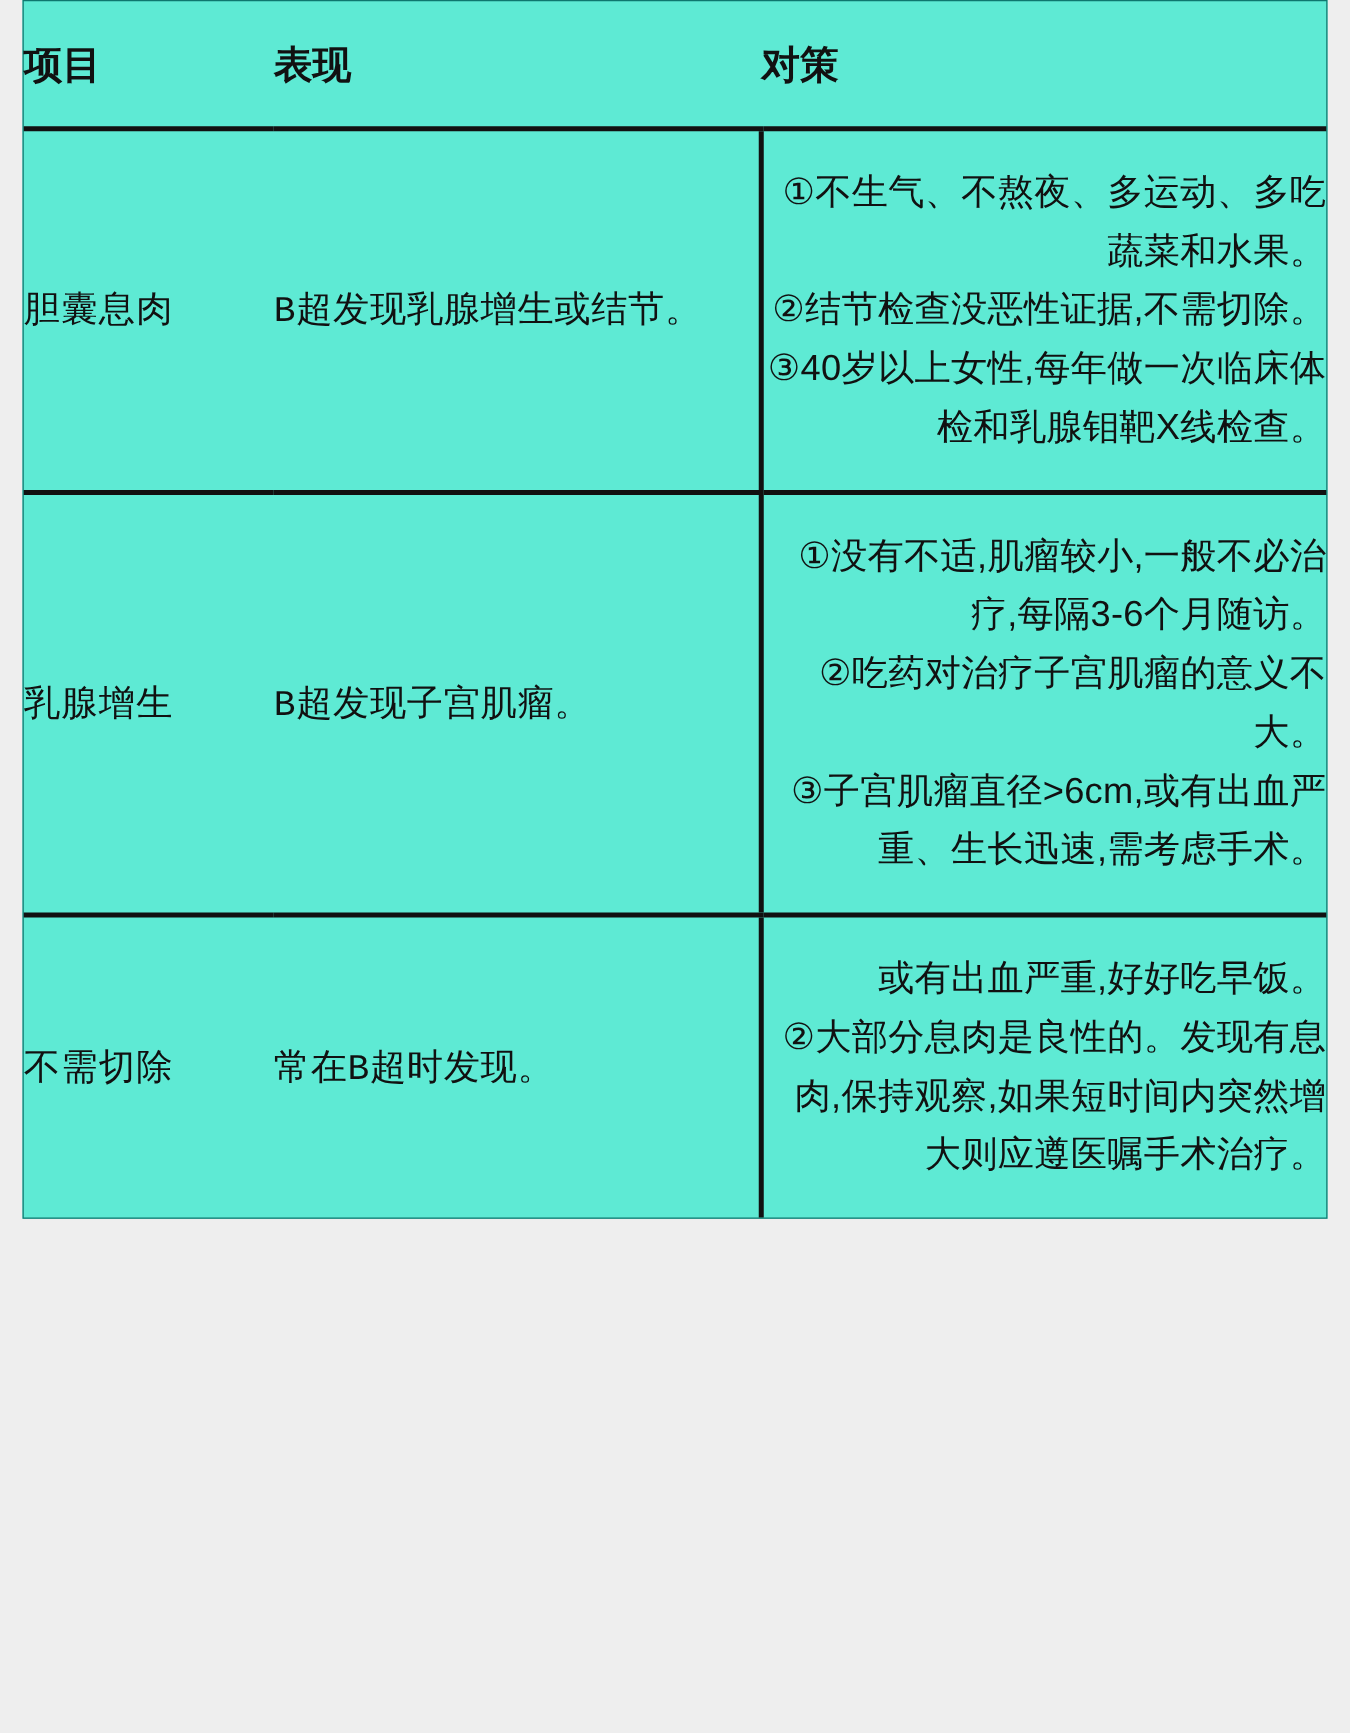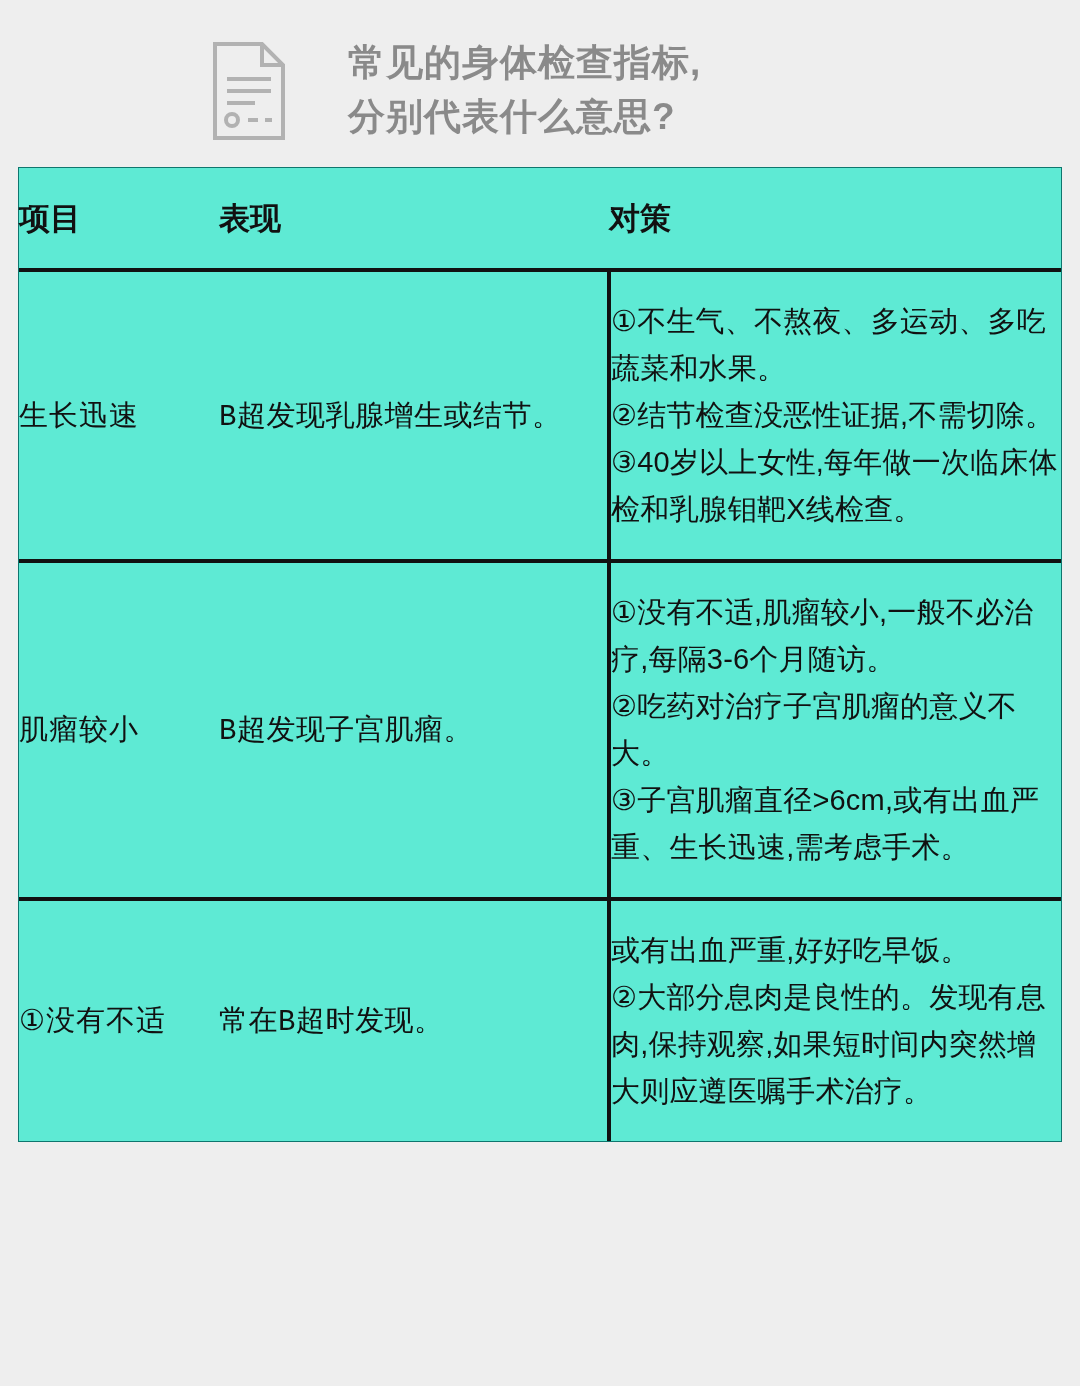--- a/index.html
+++ b/index.html
@@ -90,85 +90,70 @@
   td.c-sign {
     padding-left: 16px;
     font-size: 29px;
     letter-spacing: 0.5px;
     font-family: Liberation Mono, monospace;
   }
   td.c-action {
     padding-left: 22px;
     padding-right: 14px;
     border-left: 4px solid #111;
+    text-align: right;
   }
   .action-line {
     font-size: 29px;
     line-height: 1.62;
     letter-spacing: 0.2px;
     white-space: pre-line;
   }
 </style>
 </head>
 <body>
 
 <div class="page">
 
-  <div class="header">
-    <span class="doc-icon">
-      <svg viewBox="0 0 78 100" width="78" height="100" aria-hidden="true">
-        <path d="M5 3 H52 L73 24 V97 H5 Z" fill="none" stroke="#b2b2b2" stroke-width="4"></path>
-        <path d="M52 3 V24 H73" fill="none" stroke="#b2b2b2" stroke-width="4"></path>
-        <line x1="17" y1="38" x2="61" y2="38" stroke="#b2b2b2" stroke-width="4"></line>
-        <line x1="17" y1="50" x2="61" y2="50" stroke="#b2b2b2" stroke-width="4"></line>
-        <line x1="17" y1="62" x2="45" y2="62" stroke="#b2b2b2" stroke-width="4"></line>
-        <circle cx="22" cy="79" r="6" fill="none" stroke="#b2b2b2" stroke-width="4"></circle>
-        <line x1="38" y1="79" x2="48" y2="79" stroke="#b2b2b2" stroke-width="4"></line>
-        <line x1="55" y1="79" x2="62" y2="79" stroke="#b2b2b2" stroke-width="4"></line>
-      </svg>
-    </span>
-    <div class="header-title">常见的身体检查指标,
-分别代表什么意思?</div>
-  </div>
 
   <div class="table-wrap">
     <table class="health-table">
       <colgroup>
         <col class="c-item">
           <col class="c-sign">
           <col class="c-action">
       </colgroup>
       <thead>
         <tr>
           <th class="th-item">项目</th>
           <th class="th-sign">表现</th>
           <th class="th-action">对策</th>
         </tr>
       </thead>
       <tbody>
         <tr>
-          <td class="c-item">生长迅速</td>
+          <td class="c-item">胆囊息肉</td>
           <td class="c-sign">B超发现乳腺增生或结节。</td>
           <td class="c-action">
             <div class="action-line">①不生气、不熬夜、多运动、多吃蔬菜和水果。
 ②结节检查没恶性证据,不需切除。
 ③40岁以上女性,每年做一次临床体检和乳腺钼靶X线检查。</div>
           </td>
         </tr>
         <tr>
-          <td class="c-item">肌瘤较小</td>
+          <td class="c-item">乳腺增生</td>
           <td class="c-sign">B超发现子宫肌瘤。</td>
           <td class="c-action">
             <div class="action-line">①没有不适,肌瘤较小,一般不必治疗,每隔3-6个月随访。
 ②吃药对治疗子宫肌瘤的意义不大。
 ③子宫肌瘤直径&gt;6cm,或有出血严重、生长迅速,需考虑手术。</div>
           </td>
         </tr>
         <tr>
-          <td class="c-item">①没有不适</td>
+          <td class="c-item">不需切除</td>
           <td class="c-sign">常在B超时发现。</td>
           <td class="c-action">
             <div class="action-line">或有出血严重,好好吃早饭。
 ②大部分息肉是良性的。发现有息肉,保持观察,如果短时间内突然增大则应遵医嘱手术治疗。</div>
           </td>
         </tr>
       </tbody>
     </table>
   </div>
 

